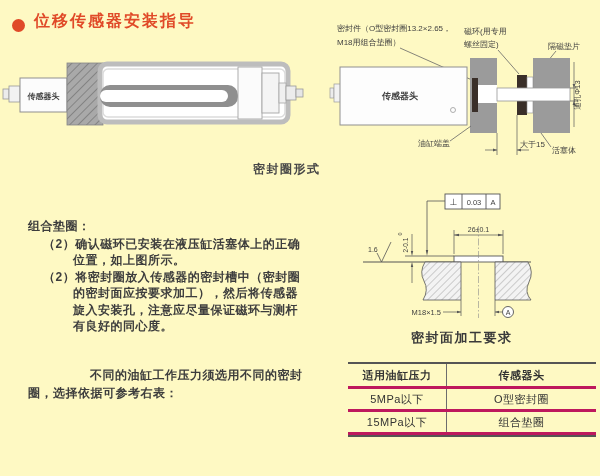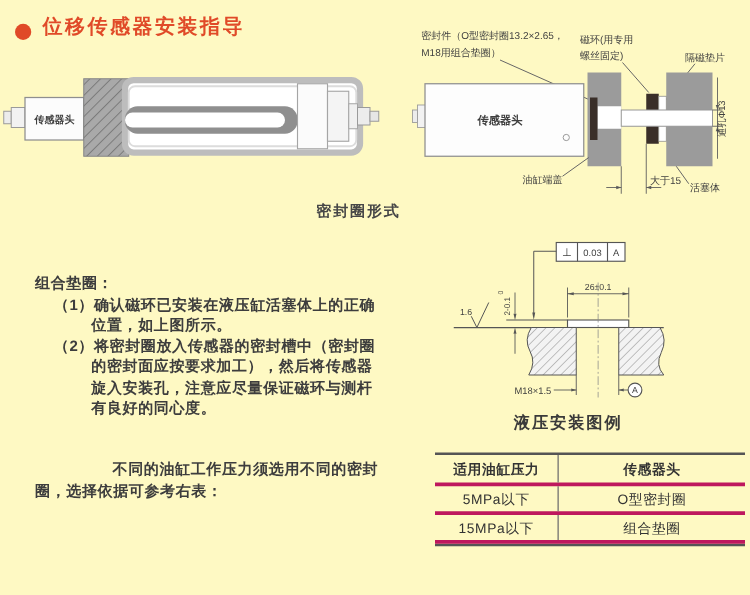--- a/index.html
+++ b/index.html
@@ -122,21 +122,21 @@
     <polygon points="191,134.6 191,137.4 187,136" fill="#5a5a5a"></polygon>
     <text x="190" y="133" font-size="8">大于15</text>
 
     <text x="88" y="132" font-size="8">油缸端盖</text>
     <line x1="120" y1="127" x2="141" y2="112" stroke="#666" stroke-width="0.8"></line>
     <text x="222" y="139" font-size="8">活塞体</text>
     <line x1="221" y1="133" x2="211" y2="119" stroke="#666" stroke-width="0.8"></line>
   </svg>
 
   <div id="steps-heading" class="abs bodytxt">组合垫圈：</div>
-  <div class="abs bodytxt step-num sl0">（1）确认磁环已安装在液压缸活塞体上的正确</div>
+  <div class="abs bodytxt step-num sl0">（2）确认磁环已安装在液压缸活塞体上的正确</div>
   <div class="abs bodytxt step-cont sl1">位置，如上图所示。</div>
   <div class="abs bodytxt step-num sl2">（2）将密封圈放入传感器的密封槽中（密封圈</div>
   <div class="abs bodytxt step-cont sl3">的密封面应按要求加工），然后将传感器</div>
   <div class="abs bodytxt step-cont sl4">旋入安装孔，注意应尽量保证磁环与测杆</div>
   <div class="abs bodytxt step-cont sl5">有良好的同心度。</div>
 
   <svg style="left:355px;top:188px" width="245" height="160" viewBox="0 0 245 160">
     <defs>
       <pattern id="mhatch" width="5" height="5" patternTransform="rotate(45)" patternUnits="userSpaceOnUse">
         <rect width="5" height="5" fill="#f3f3f3"></rect>
@@ -184,21 +184,21 @@
     <line x1="140" y1="112" x2="140" y2="128" stroke="#555" stroke-width="0.7"></line>
     <line x1="88" y1="124" x2="106" y2="124" stroke="#555" stroke-width="0.7"></line>
     <line x1="140" y1="124" x2="147.5" y2="124" stroke="#555" stroke-width="0.7"></line>
     <polygon points="102,122.8 102,125.2 106,124" fill="#555"></polygon>
     <polygon points="144,122.8 144,125.2 140,124" fill="#555"></polygon>
     <text x="86" y="127" font-size="7.5" text-anchor="end">M18×1.5</text>
 
     <circle cx="153" cy="124" r="5.5" fill="#fff" stroke="#555" stroke-width="0.9"></circle>
     <text x="153" y="126.8" font-size="7" text-anchor="middle">A</text>
   </svg>
-  <div id="machining-caption" class="abs caption">液压安装图例</div>
+  <div id="machining-caption" class="abs caption">密封面加工要求</div>
 
   <div id="note-line1" class="abs bodytxt">不同的油缸工作压力须选用不同的密封</div>
   <div id="note-line2" class="abs bodytxt">圈，选择依据可参考右表：</div>
 
   <div id="seal-table" class="abs">
     <div class="trow thead">
       <div class="tcell c0">适用油缸压力</div>
       <div class="tcell">传感器头</div>
     </div>
     <div class="trow">

